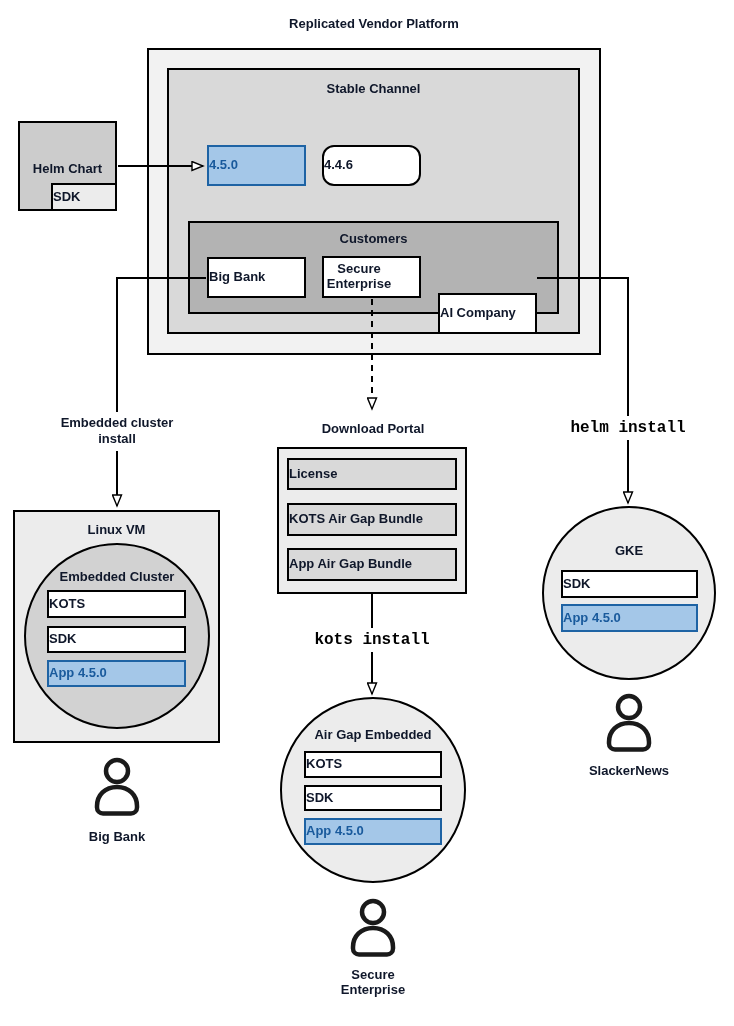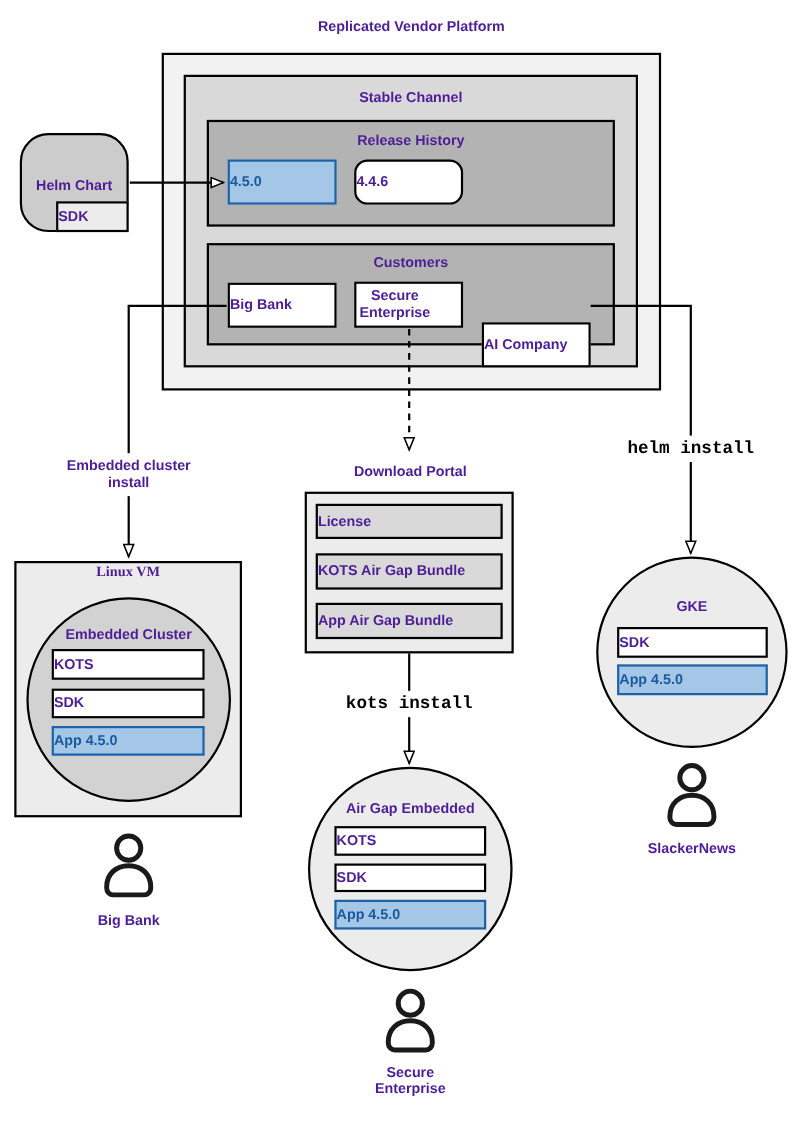--- a/index.html
+++ b/index.html
@@ -1,19 +1,19 @@
 <!DOCTYPE html>
 <html><head>
 <meta charset="utf-8">
 <style>
   html,body{margin:0;padding:0;background:#fff;}
   .canvas{position:relative;width:734px;height:1026px;background:#fff;overflow:hidden;
           font-family:"Liberation Sans",sans-serif;}
   .box{position:absolute;box-sizing:border-box;border:2px solid #000;}
-  .lbl{font-family:"Liberation Sans",sans-serif;font-weight:bold;font-size:13px;color:#4c1d95;}
+  .lbl{font-family:"Liberation Sans",sans-serif;font-weight:bold;font-size:13px;color:#0f172a;}
   .cell{display:flex;align-items:center;text-align:center;line-height:1.12;}
   .hdr{text-align:center;}
   .blue{background:#a4c7e8;border-color:#1e63a4;}
   .blue .cell-text{color:#195a9c;}
   .mono{font-family:"Liberation Mono","DejaVu Sans Mono",monospace;font-weight:bold;font-size:16px;
         color:#000;background:#fff;text-align:center;}
   .mask{position:absolute;z-index:3;box-sizing:border-box;}
   .overlay{position:absolute;left:0;top:0;z-index:2;pointer-events:none;}
   .person{position:absolute;z-index:1;}
   .userlbl{position:absolute;text-align:center;z-index:1;}
@@ -25,52 +25,49 @@
 <div class="canvas">
 
   <div class="title lbl" style="left:147px;top:16px;width:454px;">Replicated Vendor Platform</div>
 
   <div class="box" style="left:147px;top:48px;width:454px;height:307px;background:#f2f2f2;"></div>
 
   <div class="box" style="left:167px;top:68px;width:413px;height:266px;background:#d9d9d9;">
     <div class="lbl hdr" style="padding-top:11px;">Stable Channel</div>
   </div>
 
-  <div class="box" style="left:188px;top:109px;width:371px;height:97px;background:#b3b3b3;">
-    <div class="lbl hdr" style="padding-top:9px;">Release History</div>
-  </div>
   <div class="box blue cell" style="left:207px;top:145px;width:99px;height:41px;">
     <span class="lbl cell-text">4.5.0</span>
   </div>
   <div class="box cell" style="left:322px;top:145px;width:99px;height:41px;background:#fff;border-radius:12px;">
     <span class="lbl">4.4.6</span>
   </div>
 
   <div class="box" style="left:188px;top:221px;width:371px;height:93px;background:#b3b3b3;">
     <div class="lbl hdr" style="padding-top:8px;">Customers</div>
   </div>
   <div class="box cell" style="left:207px;top:257px;width:99px;height:41px;background:#fff;">
     <span class="lbl">Big Bank</span>
   </div>
   <div class="box cell" style="left:322px;top:256px;width:99px;height:42px;background:#fff;">
     <span class="lbl" style="width:70px;">Secure Enterprise</span>
   </div>
   <div class="box cell" style="left:438px;top:257px;width:99px;height:41px;background:#fff;margin-top:36px;">
     <span class="lbl">AI Company</span>
   </div>
 
-  <div class="box" style="left:18px;top:121px;width:99px;height:90px;background:#ccc;border-radius:26px;">
+  <div class="box" style="left:18px;top:121px;width:99px;height:90px;background:#ccc;">
     <div class="lbl hdr" style="padding-top:38px;">Helm Chart</div>
   </div>
   <div class="box cell" style="left:51px;top:183px;width:66px;height:28px;background:#ececec;">
     <span class="lbl">SDK</span>
   </div>
 
   <div class="box" style="left:13px;top:510px;width:207px;height:233px;background:#ececec;">
-    <div class="lbl hdr" style="font-family:Liberation Serif, serif;">Linux VM</div>
+    <div class="lbl hdr" style="padding-top:10px;">Linux VM</div>
   </div>
   <div class="box" style="left:24px;top:543px;width:186px;height:186px;border-radius:50%;background:#d2d2d2;">
     <div class="lbl hdr" style="padding-top:24px;">Embedded Cluster</div>
   </div>
   <div class="box cell" style="left:47px;top:590px;width:139px;height:28px;background:#fff;">
     <span class="lbl">KOTS</span>
   </div>
   <div class="box cell" style="left:47px;top:626px;width:139px;height:27px;background:#fff;">
     <span class="lbl">SDK</span>
   </div>
@@ -144,16 +141,16 @@
       </marker>
     </defs>
     <path d="M118,166 L203,166" fill="none" stroke="#000" stroke-width="2" marker-end="url(#arw)"></path>
     <path d="M206,278 L117,278 L117,506" fill="none" stroke="#000" stroke-width="2" marker-end="url(#arw)"></path>
     <path d="M537,278 L628,278 L628,503" fill="none" stroke="#000" stroke-width="2" marker-end="url(#arw)"></path>
     <path d="M372,299 L372,409" fill="none" stroke="#000" stroke-width="2" stroke-dasharray="6 5" marker-end="url(#arw)"></path>
     <path d="M372,594 L372,694" fill="none" stroke="#000" stroke-width="2" marker-end="url(#arw)"></path>
   </svg>
 
   <div class="mask lbl" style="left:53px;top:412px;width:128px;text-align:center;background:#fff;padding:3px 0;line-height:1.25;">Embedded cluster install</div>
-  <div class="mask mono" style="left:558px;top:396px;width:140px;padding:3px 0;">helm install</div>
+  <div class="mask mono" style="left:558px;top:416px;width:140px;padding:3px 0;">helm install</div>
   <div class="mask mono" style="left:302px;top:628px;width:140px;padding:3px 0;">kots install</div>
 
 </div>
 
 </body></html>

